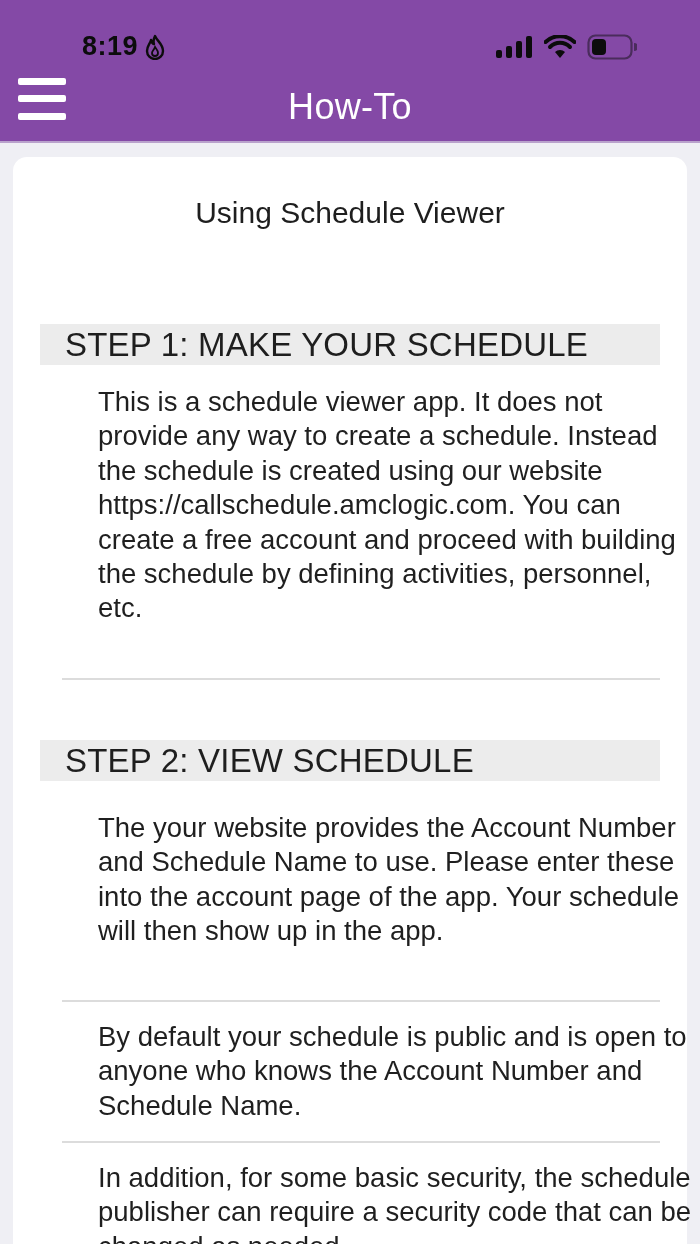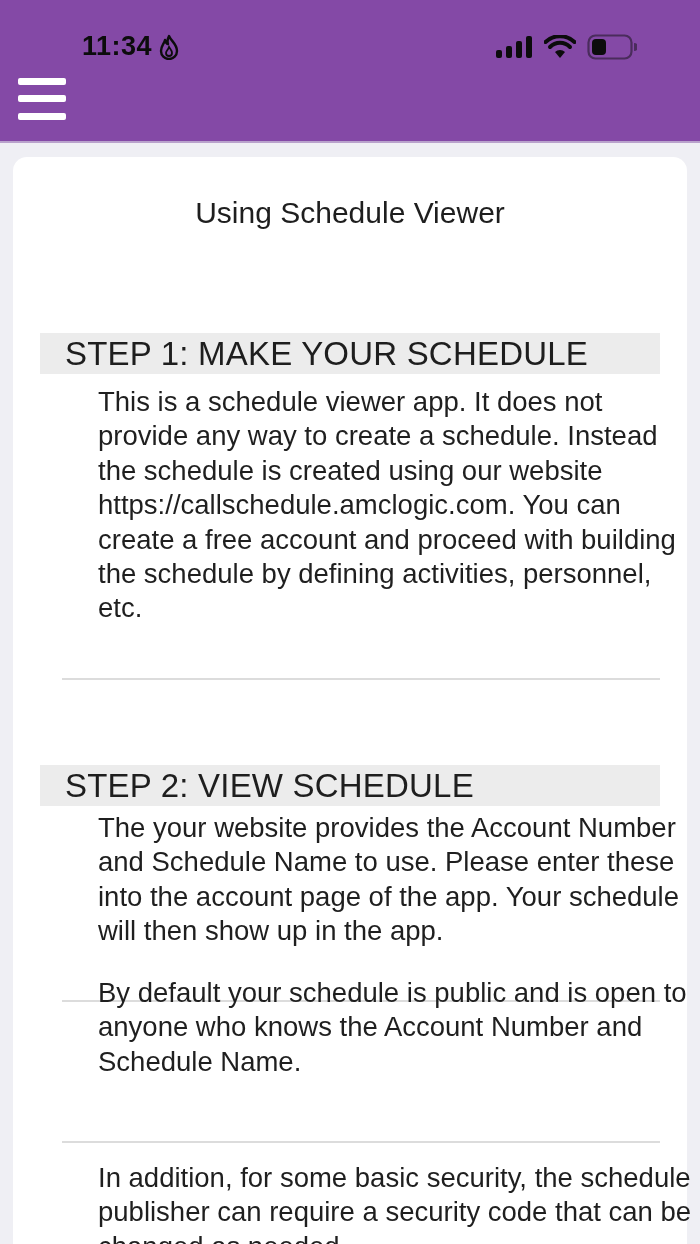--- a/index.html
+++ b/index.html
@@ -44,41 +44,40 @@
       position: absolute; left: 13px; top: 157px; width: 674px; height: 1120px;
       background: #ffffff; border-radius: 14px;
     }
     .card-title {
       position: absolute; left: 0; top: 196px; width: 700px; text-align: center;
       font-size: 30px; color: #1e1e1e;
     }
     .section-bar {
       position: absolute; left: 40px; width: 620px; height: 41px;
       background: #ececec;
-      margin-top: 9px;
     }
     .section-bar .label {
       position: absolute; left: 25px; top: 2px;
       font-size: 33px; color: #1e1e1e; white-space: nowrap; letter-spacing: 0.2px;
     }
     .para {
       position: absolute; left: 63px; width: 600px;
       font-size: 27.5px; line-height: 34.4px; color: #1f1f1f; margin-left: 35px;
     }
     .divider {
       position: absolute; left: 62px; width: 598px; height: 2px;
       background: #dcdcdc;
     }
   </style>
 </head>
 <body>
 
 <div class="header">
   <div class="status-time">
-    <span>11:34</span>
+    <span>8:19</span>
     <svg width="20" height="26" viewBox="0 0 20 26">
       <path d="M10 2 C12 7 18 10 18 17 A8 8 0 0 1 2 17 C2 12 5 10 6 6 C7 9 8 10 9 10 C8 7 9 4 10 2 Z" fill="none" stroke="#0c0c0c" stroke-width="2.4" stroke-linejoin="round"></path>
       <path d="M10 13 C11 15 13 16 13 19 A3 3 0 0 1 7 19 C7 17 9 16 10 13 Z" fill="none" stroke="#0c0c0c" stroke-width="1.8"></path>
     </svg>
   </div>
 
   <div class="status-icons">
     <svg width="38" height="22" viewBox="0 0 38 22">
       <rect x="1" y="14" width="6" height="8" rx="2" fill="#0c0c0c"></rect>
       <rect x="11" y="10" width="6" height="12" rx="2" fill="#0c0c0c"></rect>
@@ -96,32 +95,33 @@
       <path d="M47 9 A4 4 0 0 1 47 17 Z" fill="#4a2c5c"></path>
     </svg>
   </div>
 
   <div class="hamburger">
     <span></span>
     <span></span>
     <span></span>
   </div>
 
+  <div class="title">How-To</div>
 </div>
 
 <div class="card"></div>
 
 <div class="card-title">Using Schedule Viewer</div>
 
 <div class="section-bar" style="top:324px;">
   <span class="label">STEP 1: MAKE YOUR SCHEDULE</span>
 </div>
 <div class="para" style="top:385px;">This is a schedule viewer app. It does not provide any way to create a schedule. Instead the schedule is created using our website https://callschedule.amclogic.com. You can create a free account and proceed with building the schedule by defining activities, personnel, etc.</div>
 <div class="divider" style="top:678px;"></div>
 
-<div class="section-bar" style="top:756px;padding-left:37px;">
+<div class="section-bar" style="top:740px;padding-left:37px;">
   <span class="label">STEP 2: VIEW SCHEDULE</span>
 </div>
 <div class="para" style="top:811px;">The your website provides the Account Number and Schedule Name to use. Please enter these into the account page of the app. Your schedule will then show up in the app.</div>
 <div class="divider" style="top:1000px;"></div>
-<div class="para" style="top:976px;">By default your schedule is public and is open to anyone who knows the Account Number and Schedule Name.</div>
+<div class="para" style="top:1020px;">By default your schedule is public and is open to anyone who knows the Account Number and Schedule Name.</div>
 <div class="divider" style="top:1141px;"></div>
 <div class="para" style="top:1161px;">In addition, for some basic security, the schedule publisher can require a security code that can be changed as needed.</div>
 
 </body></html>

